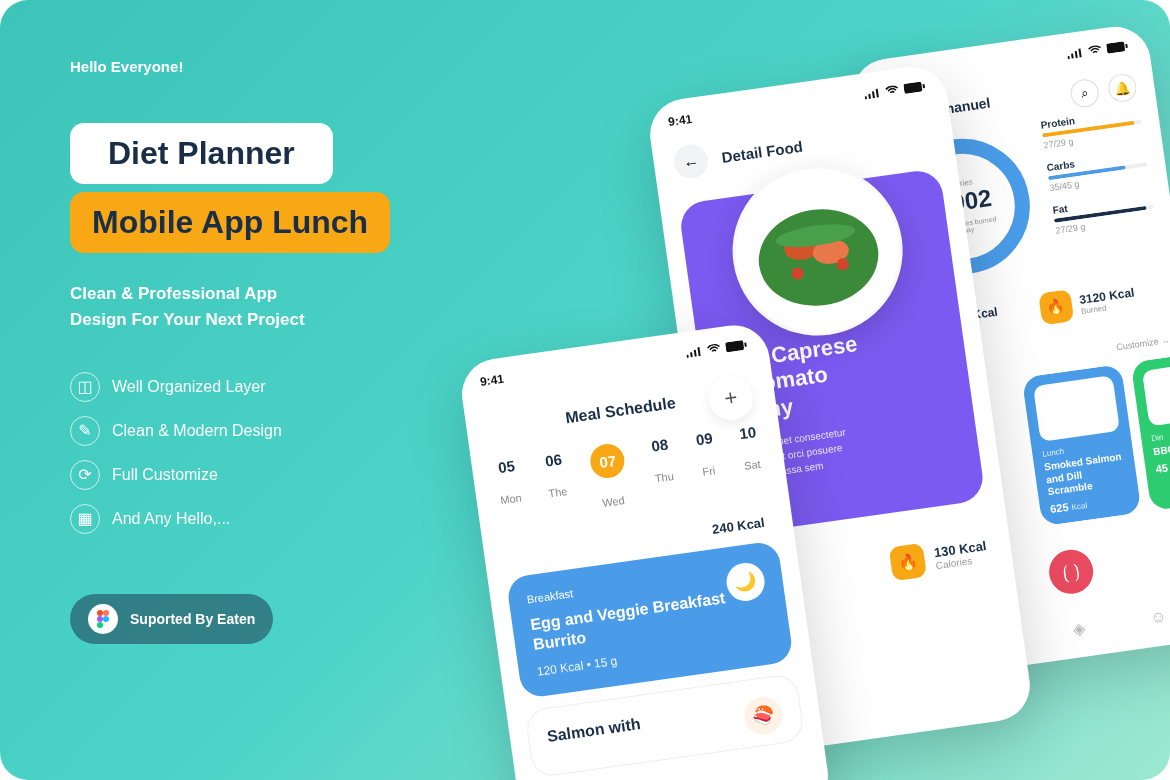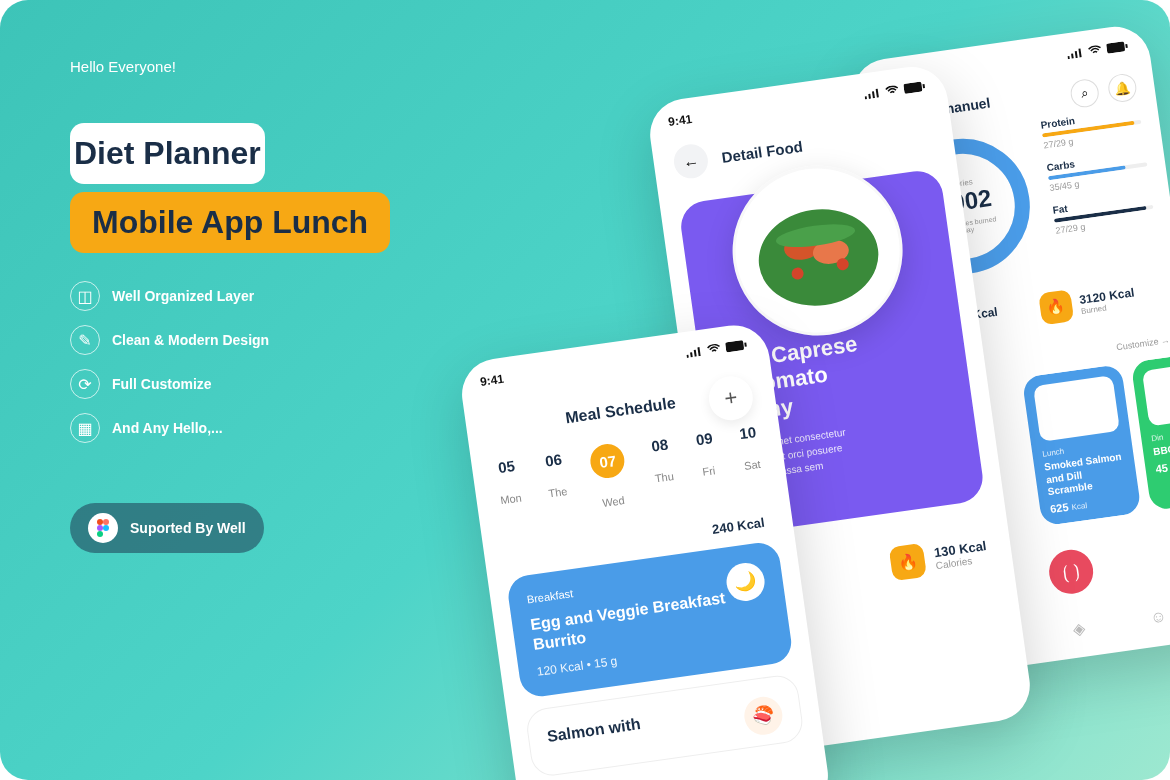--- a/index.html
+++ b/index.html
@@ -1,26 +1,26 @@
 <!DOCTYPE html>
 <html><head>
 <meta charset="utf-8">
 <style>
 *{margin:0;padding:0;box-sizing:border-box;font-family:-apple-system,BlinkMacSystemFont,'Segoe UI',sans-serif;}
 body{width:1170px;height:780px;overflow:hidden;}
 .canvas{width:1170px;height:780px;background:linear-gradient(135deg,#3dc4b8 0%,#4dd4c8 50%,#9de8d0 100%);border-radius:28px;position:relative;padding:58px 70px;}
-.hello{color:#fff;font-size:15px;font-weight:400;margin-bottom:48px;}
+.hello{color:#fff;font-size:15px;font-weight:700;margin-bottom:48px;}
 .title-block{margin-bottom:28px;}
-.t1{display:inline-block;background:#fff;color:#1a2e47;font-size:32px;font-weight:800;padding:12px 4px;border-radius:14px;}
+.t1{display:inline-block;background:#fff;color:#1a2e47;font-size:32px;font-weight:800;padding:12px 38px;border-radius:14px;}
 .t2{display:inline-block;background:#f7a814;color:#1a2e47;font-size:32px;font-weight:800;padding:12px 22px;border-radius:14px;margin-top:8px;}
 .sub{color:#fff;font-size:17px;font-weight:600;line-height:1.55;margin-bottom:38px;}
 .features{display:flex;flex-direction:column;gap:14px;margin-bottom:60px;}
 .feat{display:flex;align-items:center;gap:12px;}
 .feat-icon{width:30px;height:30px;border:1.5px solid rgba(255,255,255,.7);border-radius:50%;display:flex;align-items:center;justify-content:center;color:#fff;}
-.feat-txt{color:#fff;font-size:14px;font-weight:700;}
+.feat-txt{color:#fff;font-size:16px;font-weight:400;}
 .figma-badge{display:inline-flex;align-items:center;gap:12px;background:rgba(26,46,71,.5);padding:10px 18px;border-radius:30px;}
 .figma-ico{width:30px;height:30px;border-radius:50%;background:#fff;display:flex;align-items:center;justify-content:center;}
 .figma-txt{color:#fff;font-size:14px;font-weight:600;}
 .phones{position:absolute;right:40px;top:40px;width:700px;height:720px;}
 .phone{position:absolute;background:#fff;border-radius:36px;box-shadow:0 20px 60px rgba(0,0,0,.18);overflow:hidden;}
 .statusbar{display:flex;justify-content:space-between;align-items:center;padding:14px 20px 8px;font-size:12px;font-weight:700;color:#111;}
 .sb-right{display:flex;gap:5px;align-items:center;}
 .sig{display:inline-block;}
 
 
@@ -98,20 +98,21 @@
 </style>
 </head>
 <body>
 
 <div class="canvas">
   <div class="hello">Hello Everyone!</div>
   <div class="title-block">
     <div class="t1">Diet Planner</div><br>
     <div class="t2">Mobile App Lunch</div>
   </div>
+  <div class="sub" id="sub">Clean &amp; Professional App<br>Design For Your Next Project</div>
   <div class="features" id="features">
       <div class="feat">
         <div class="feat-icon">◫</div>
         <div class="feat-txt">Well Organized Layer</div>
       </div>
       <div class="feat">
         <div class="feat-icon">✎</div>
         <div class="feat-txt">Clean &amp; Modern Design</div>
       </div>
       <div class="feat">
@@ -126,21 +127,21 @@
   <div class="figma-badge">
     <div class="figma-ico">
       <svg width="14" height="20" viewBox="0 0 14 20">
           <circle cx="4" cy="4" r="3" fill="#f24e1e"></circle>
           <circle cx="10" cy="4" r="3" fill="#ff7262"></circle>
           <circle cx="4" cy="10" r="3" fill="#a259ff"></circle>
           <circle cx="10" cy="10" r="3" fill="#1abcfe"></circle>
           <circle cx="4" cy="16" r="3" fill="#0acf83"></circle>
         </svg>
     </div>
-    <span class="figma-txt">Suported By Well</span>
+    <span class="figma-txt">Suported By Eaten</span>
   </div>
 
   <div class="phones">
 
     <div class="phone p3">
       <div class="statusbar">
         <span>9:41</span>
         <span class="sb-right">
           <svg class="sig" width="16" height="10">
               <rect x="0" y="7" width="2" height="3" fill="#111"></rect>

